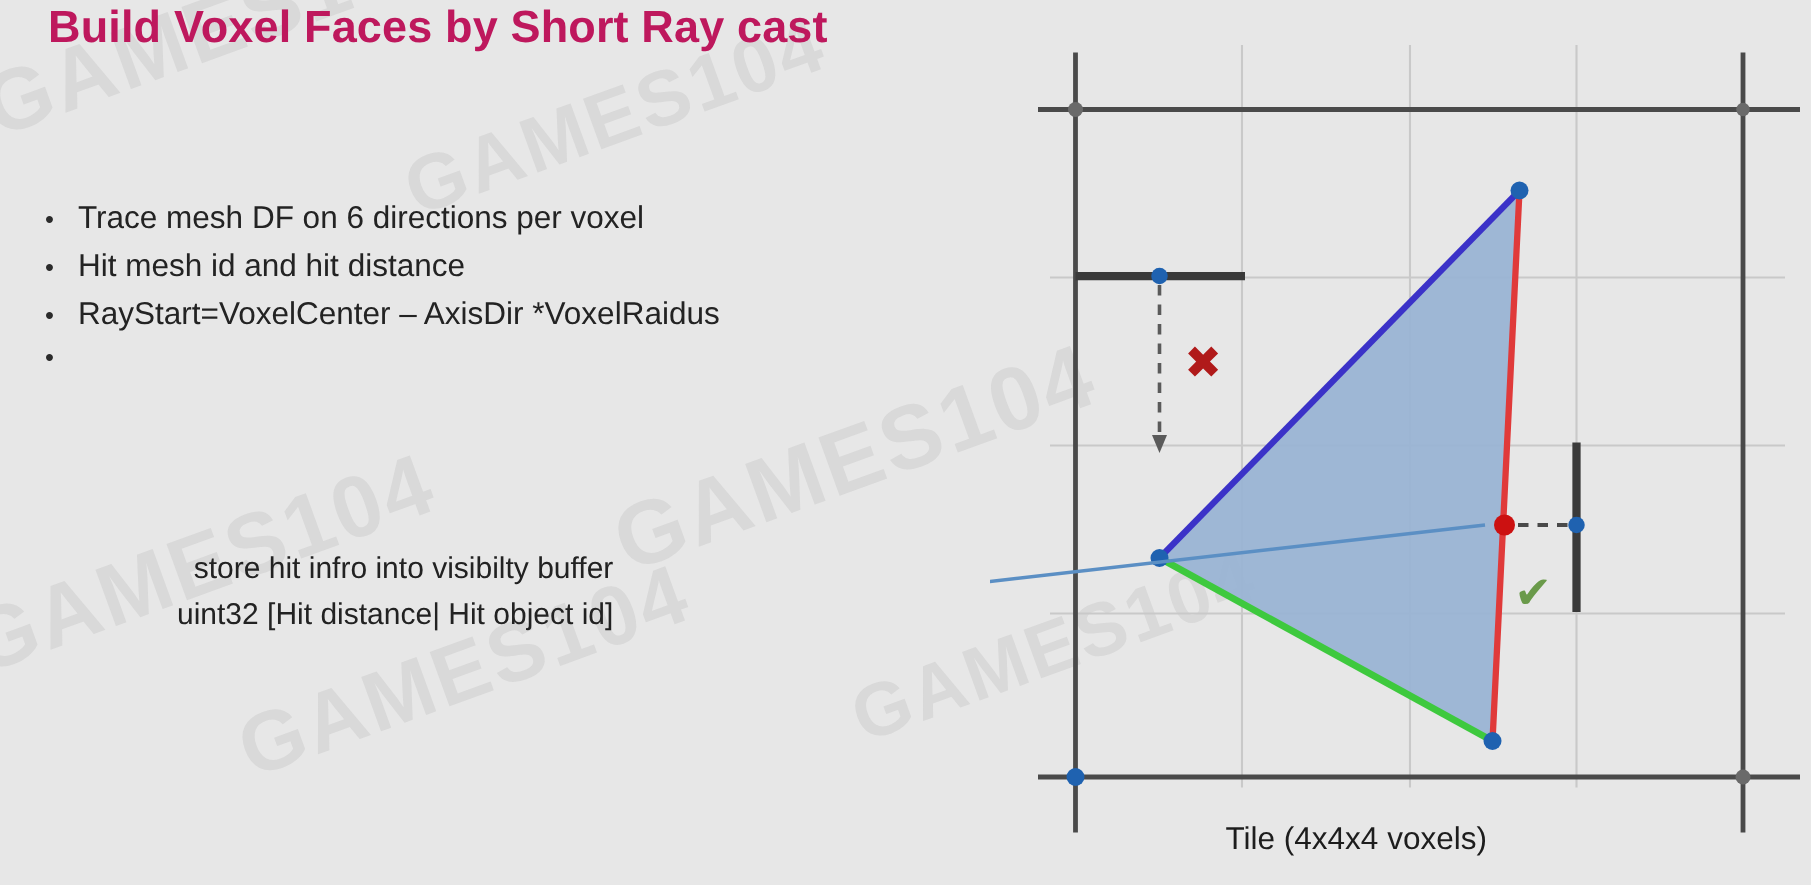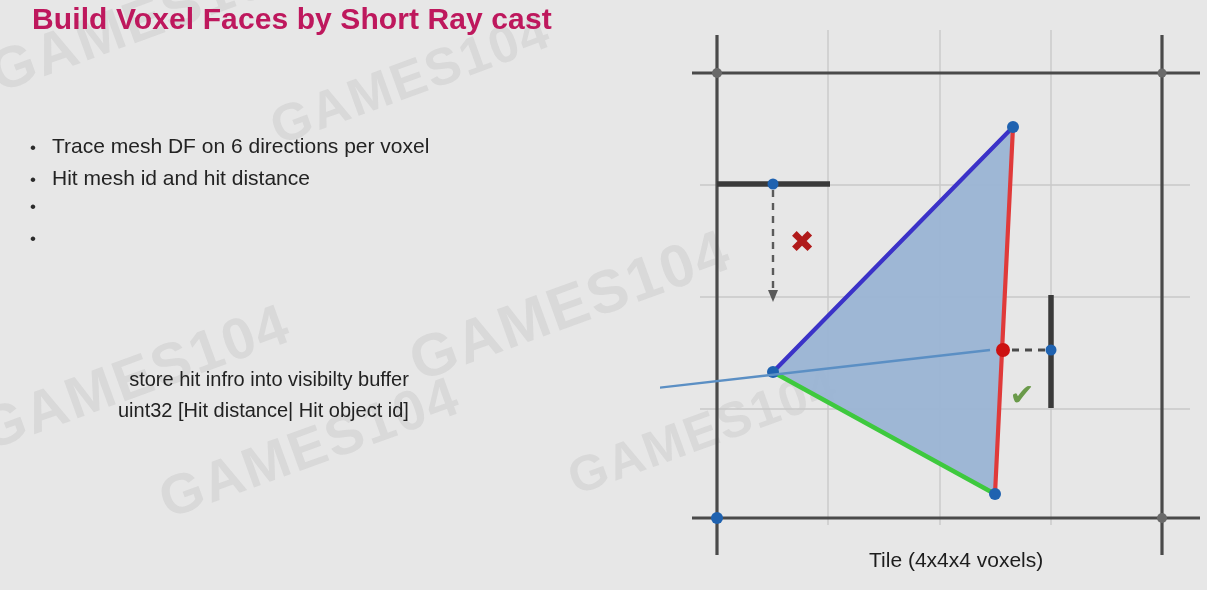--- a/index.html
+++ b/index.html
@@ -82,21 +82,21 @@
     left: 660px;
     top: 20px;
     width: 547px;
     height: 570px;
   }
   #diagram svg { display: block; }
 
   
   #caption {
     position: absolute;
-    left: 869px;
+    left: 817px;
     top: 548px;
     font-size: 21px;
     color: #1d1d1d;
     white-space: nowrap;
   }
 </style>
 </head>
 <body>
 
 <div id="slide">
@@ -114,20 +114,21 @@
     <div class="bullet">
       <span class="dot">•</span>
       <span class="txt">Trace mesh DF on 6 directions per voxel</span>
     </div>
     <div class="bullet">
       <span class="dot">•</span>
       <span class="txt">Hit mesh id and hit distance</span>
     </div>
     <div class="bullet">
       <span class="dot">•</span>
+      <span class="txt">RayStart=VoxelCenter – AxisDir *VoxelRaidus</span>
     </div>
     <div class="bullet">
       <span class="dot">•</span>
     </div>
   </div>
 
   <div id="annotation">
     <div>store hit infro into visibilty buffer</div>
     <div>uint32  [Hit distance| Hit object id]</div>
   </div>

